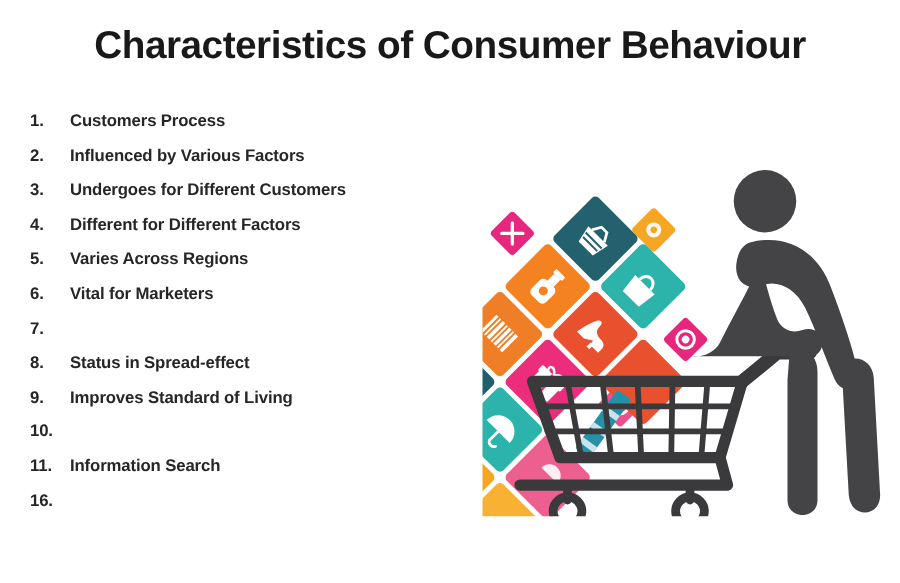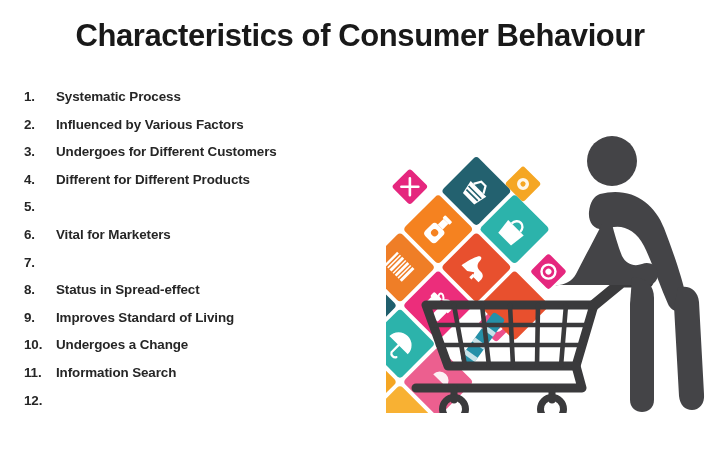--- a/index.html
+++ b/index.html
@@ -84,62 +84,62 @@
 </head>
 <body>
 
 <div id="slide">
 
   <div id="page-title">Characteristics of Consumer Behaviour</div>
 
   <ul id="char-list">
     <li>
       <span class="num">1.</span>
-      <span class="txt">Systematic Process</span>
+      <span class="txt">Customers Process</span>
     </li>
     <li>
       <span class="num">2.</span>
       <span class="txt">Influenced by Various Factors</span>
     </li>
     <li>
       <span class="num">3.</span>
       <span class="txt">Undergoes for Different Customers</span>
     </li>
     <li>
       <span class="num">4.</span>
-      <span class="txt">Different for Different Products</span>
+      <span class="txt">Different for Different Factors</span>
     </li>
     <li>
       <span class="num">5.</span>
+      <span class="txt">Varies Across Regions</span>
     </li>
     <li>
       <span class="num">6.</span>
       <span class="txt">Vital for Marketers</span>
     </li>
     <li>
       <span class="num">7.</span>
     </li>
     <li>
       <span class="num">8.</span>
       <span class="txt">Status in Spread-effect</span>
     </li>
     <li>
       <span class="num">9.</span>
       <span class="txt">Improves Standard of Living</span>
     </li>
     <li>
       <span class="num">10.</span>
-      <span class="txt">Undergoes a Change</span>
     </li>
     <li>
       <span class="num">11.</span>
       <span class="txt">Information Search</span>
     </li>
     <li>
-      <span class="num">12.</span>
+      <span class="num">16.</span>
     </li>
   </ul>
 
   <div id="illustration">
     <svg viewBox="0 0 320 285" xmlns="http://www.w3.org/2000/svg">
 
       <g transform="translate(96,104) rotate(45)">
 
         <rect x="-18" y="-76" width="26" height="26" rx="3" fill="#f5a623"></rect>
         <circle cx="-5" cy="-63" r="6" fill="#ffffff" opacity="0.9"></circle>

